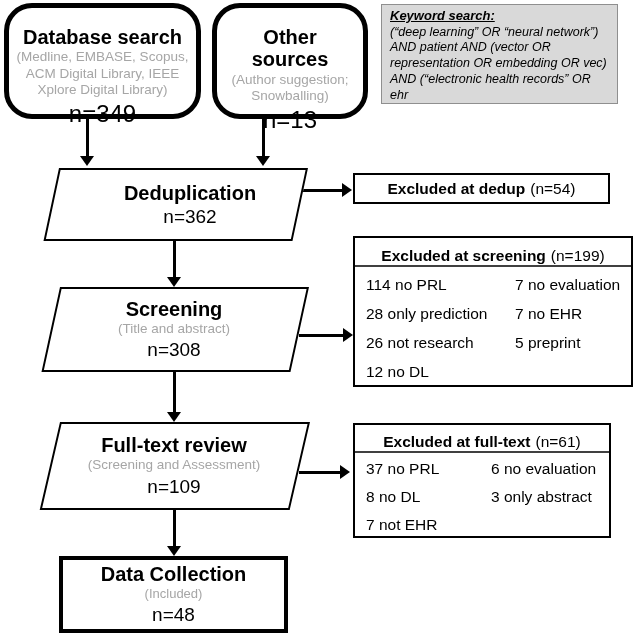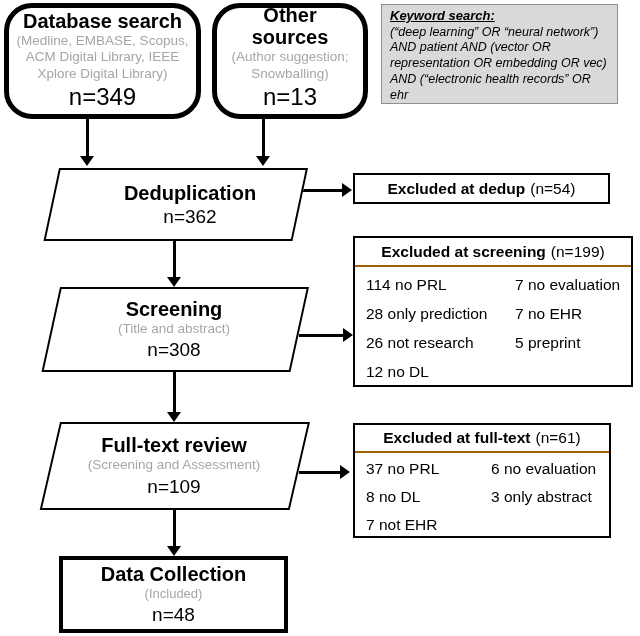--- a/index.html
+++ b/index.html
@@ -5,22 +5,22 @@
   html,body{margin:0;padding:0;background:#fff;}
   .canvas{
     position:relative;width:640px;height:636px;background:#ffffff;
     font-family:"Liberation Sans",sans-serif;color:#000;overflow:hidden;
   }
   .abs{position:absolute;box-sizing:border-box;}
 
   
   .rounded{
     border:5px solid #000;border-radius:28px;background:#fff;
-    display:flex;flex-direction:column;align-items:center;justify-content:flex-end;
-    text-align:center;padding:3px 6px;
+    display:flex;flex-direction:column;align-items:center;justify-content:flex-start;
+    text-align:center;padding:18px 6px;
   }
   .box-title{font-weight:bold;font-size:20px;line-height:1.12;}
   .box-sub{color:#a6a6a6;font-size:13.5px;line-height:1.22;margin-top:1px;}
   .box-count{font-size:24px;line-height:1.15;margin-top:1px;}
 
   
   .kw{
     background:#d9d9d9;border:1.5px solid #8f8f8f;
     padding:3px 8px 2px 8px;font-size:12.5px;line-height:1.27;text-align:left;
   }
@@ -52,21 +52,21 @@
     border-top:7px solid transparent;border-bottom:7px solid transparent;border-left:10px solid #000;
   }
 
   
   .exbox{border:2px solid #000;background:#fff;}
   .exhead{
     display:flex;align-items:center;justify-content:center;gap:5px;
     font-size:15.5px;white-space:nowrap;
   }
   .exhead .b{font-weight:bold;}
-  .exhead.ruled{border-bottom:2px solid #a16207;}
+  .exhead.ruled{border-bottom:2px solid #404040;align-items:flex-end;}
   .excol{position:absolute;}
   .exitem{display:flex;align-items:center;font-size:15.5px;white-space:nowrap;}
 
   
   .thickbox{
     border:4px solid #000;background:#fff;
     display:flex;flex-direction:column;align-items:center;justify-content:center;text-align:center;
   }
 </style>
 </head>

